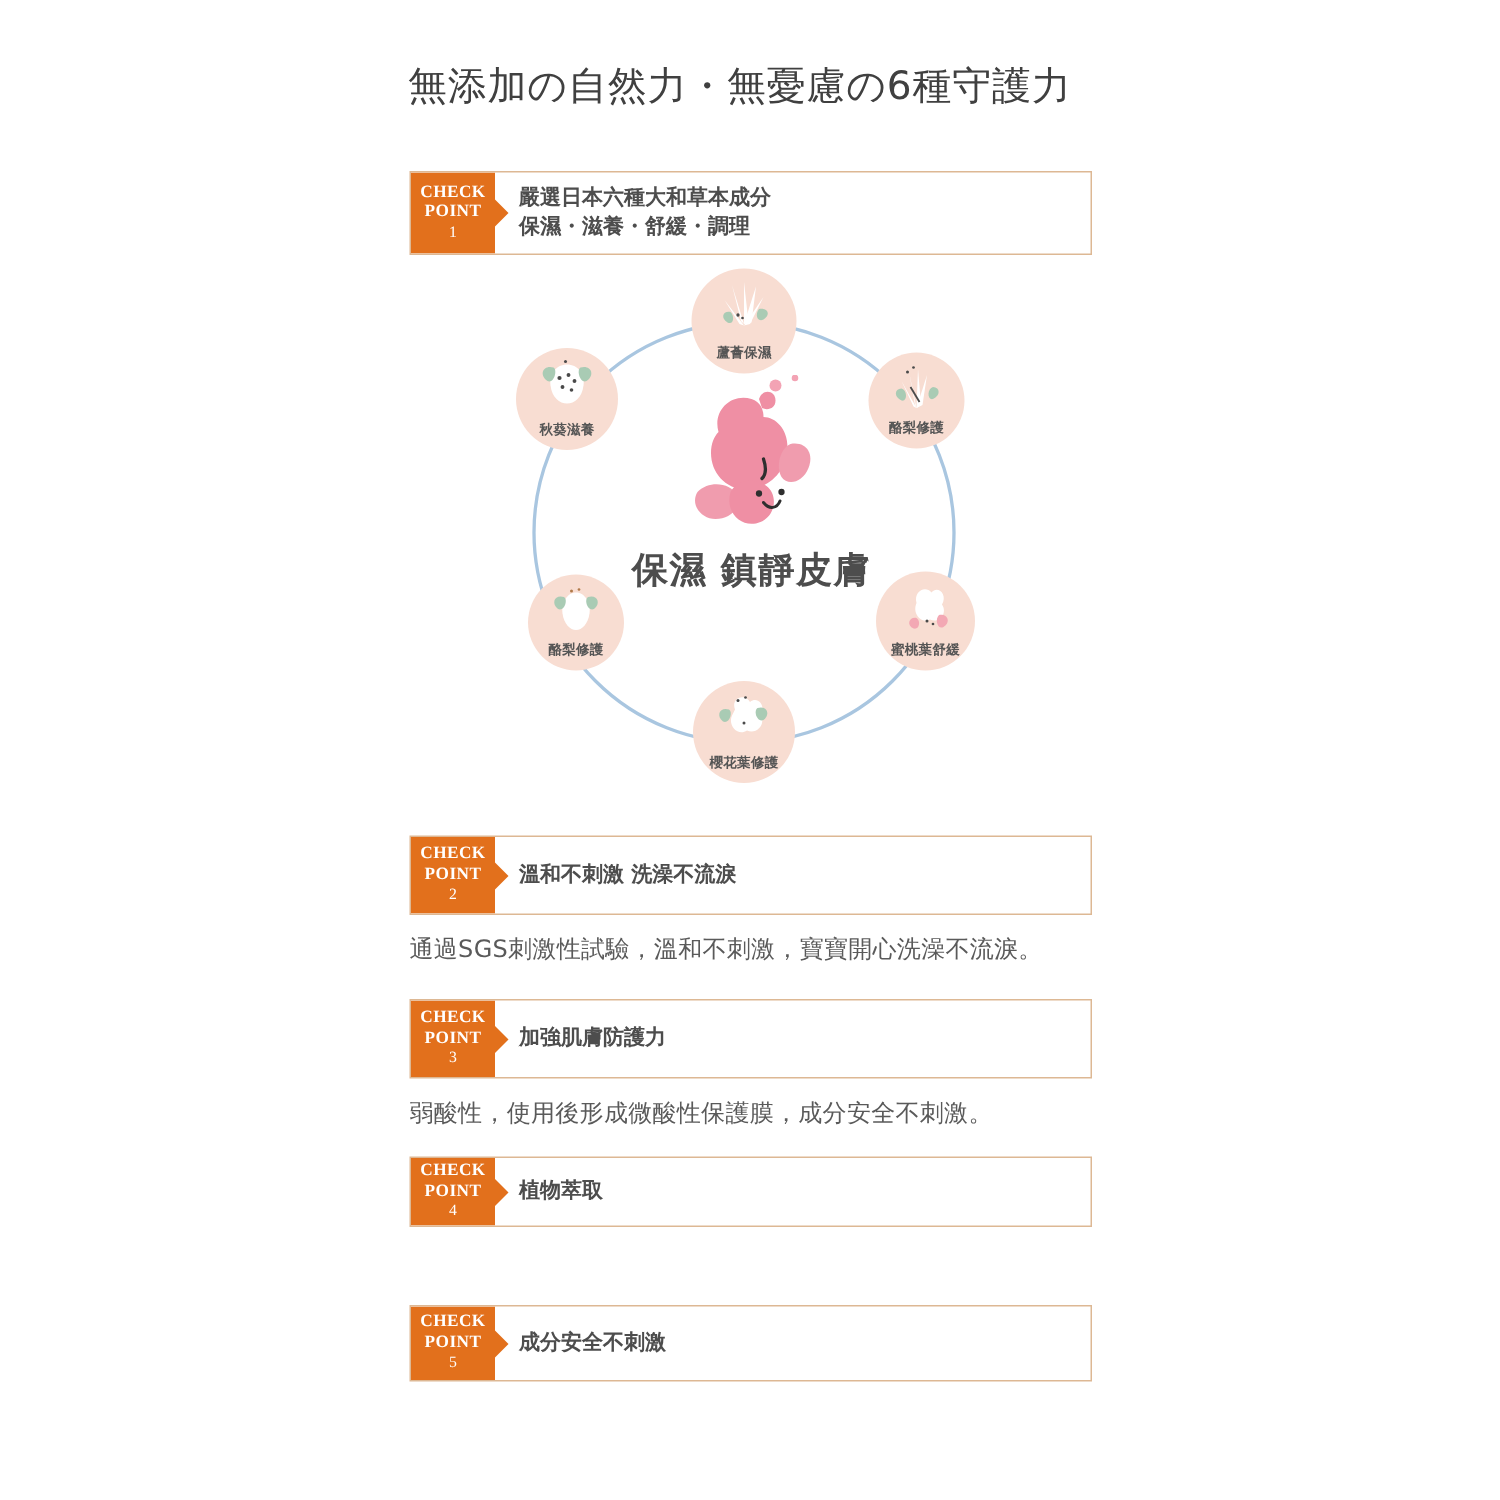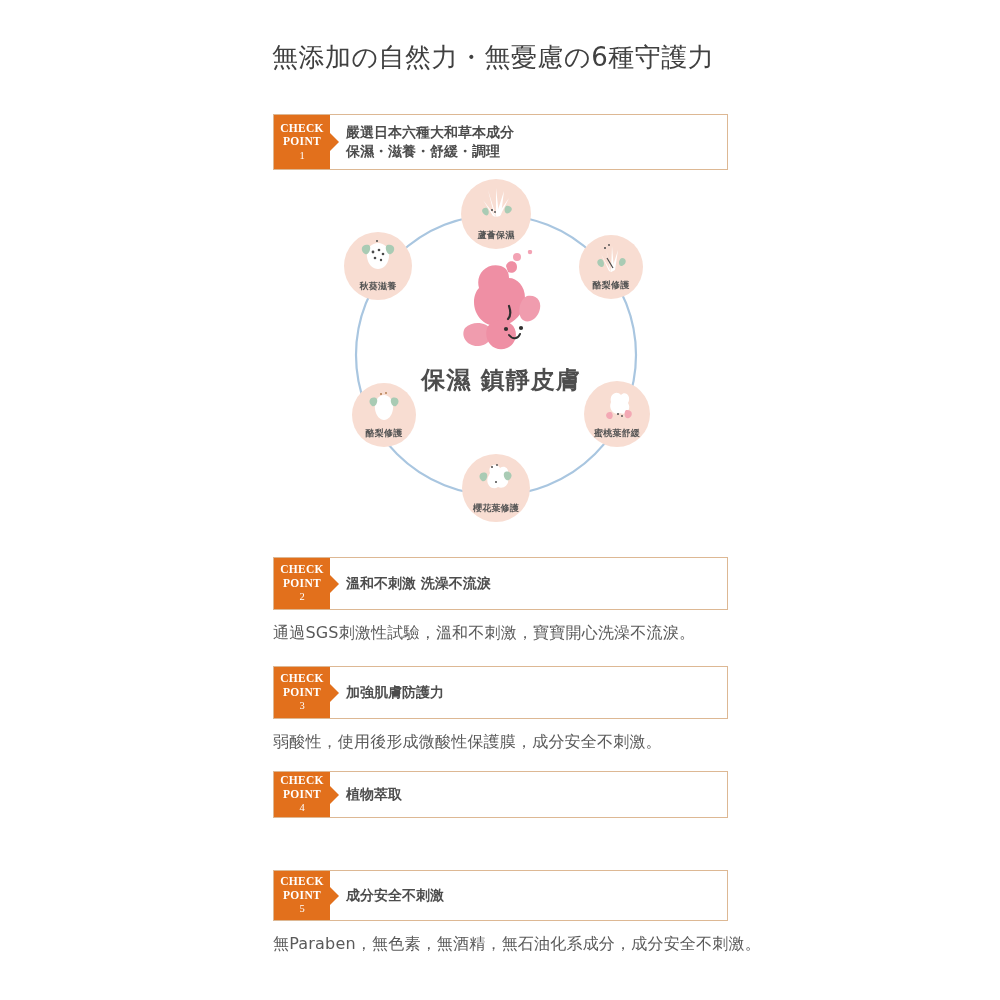--- a/index.html
+++ b/index.html
@@ -336,16 +336,15 @@
       <div class="cp-tag">
         <span class="t1">CHECK</span>
         <span class="t2">POINT</span>
         <span class="num">5</span>
       </div>
       <div class="cp-arrow"></div>
       <div class="cp-head">
         <div class="line">成分安全不刺激</div>
       </div>
     </div>
-    <div class="cp-desc">無Paraben，無色素，無酒精，無石油化系成分，成分安全不刺激。</div>
   </div>
 
 </div>
 
 </body></html>

